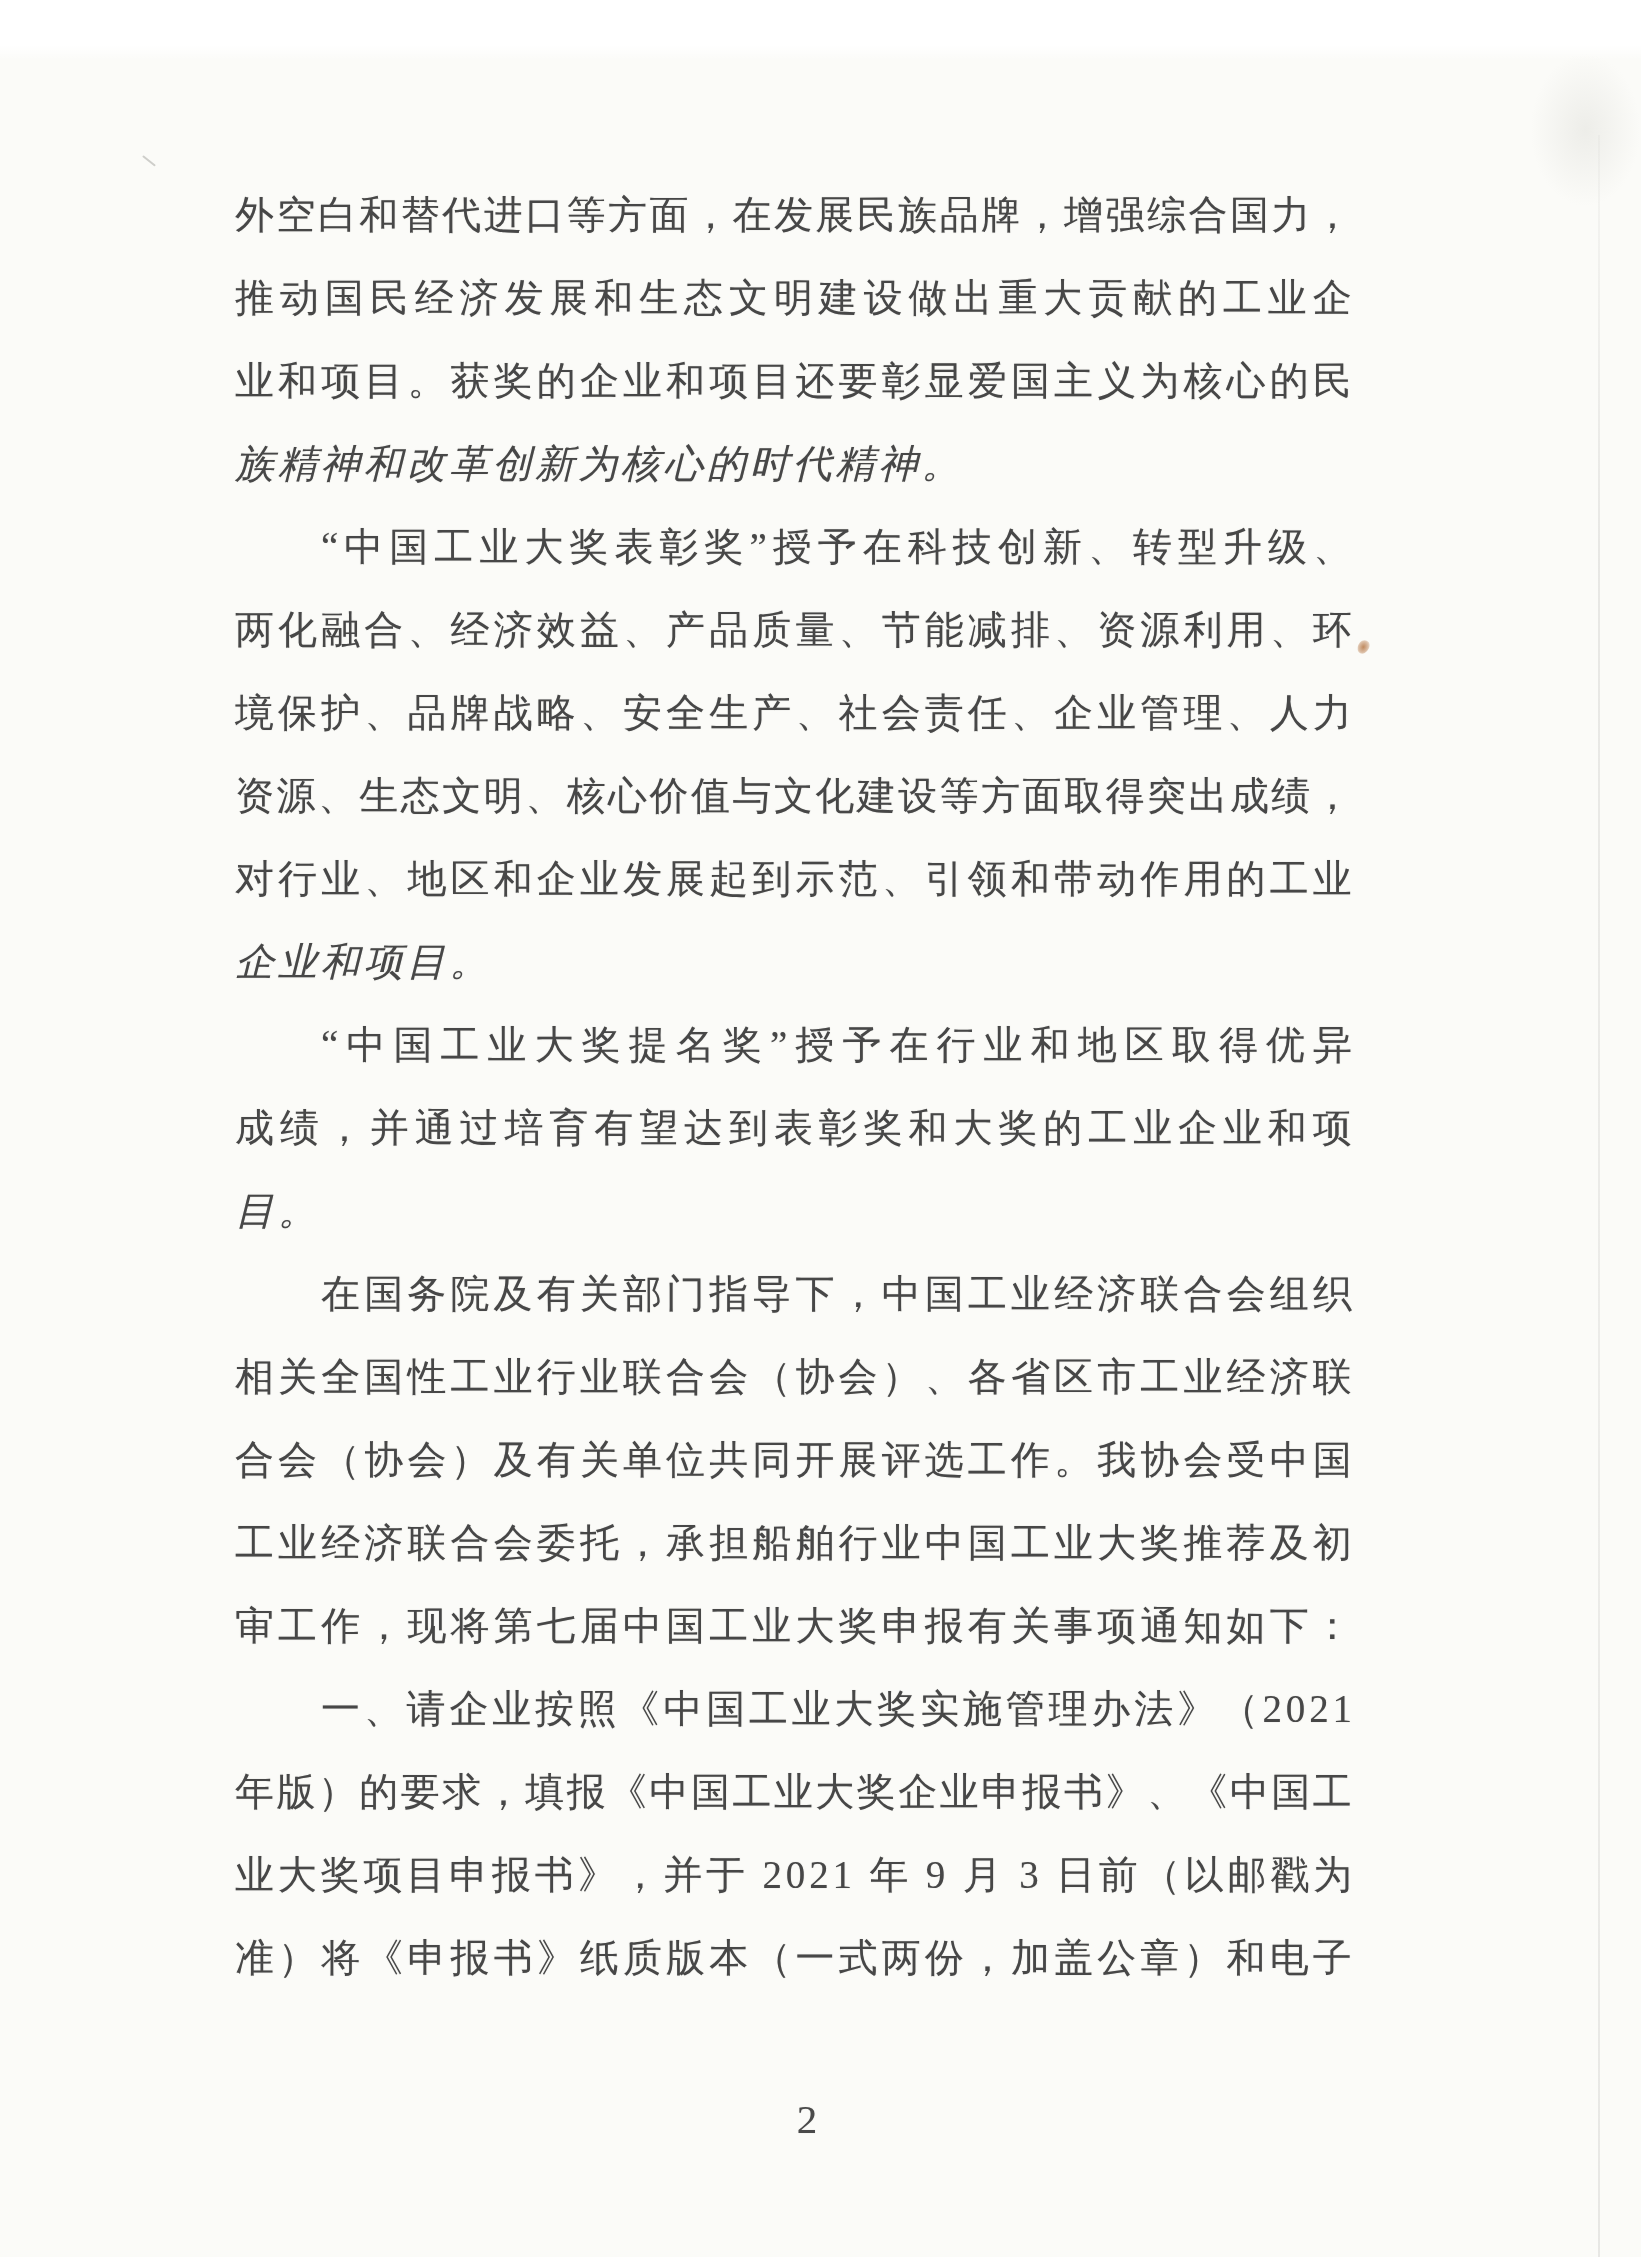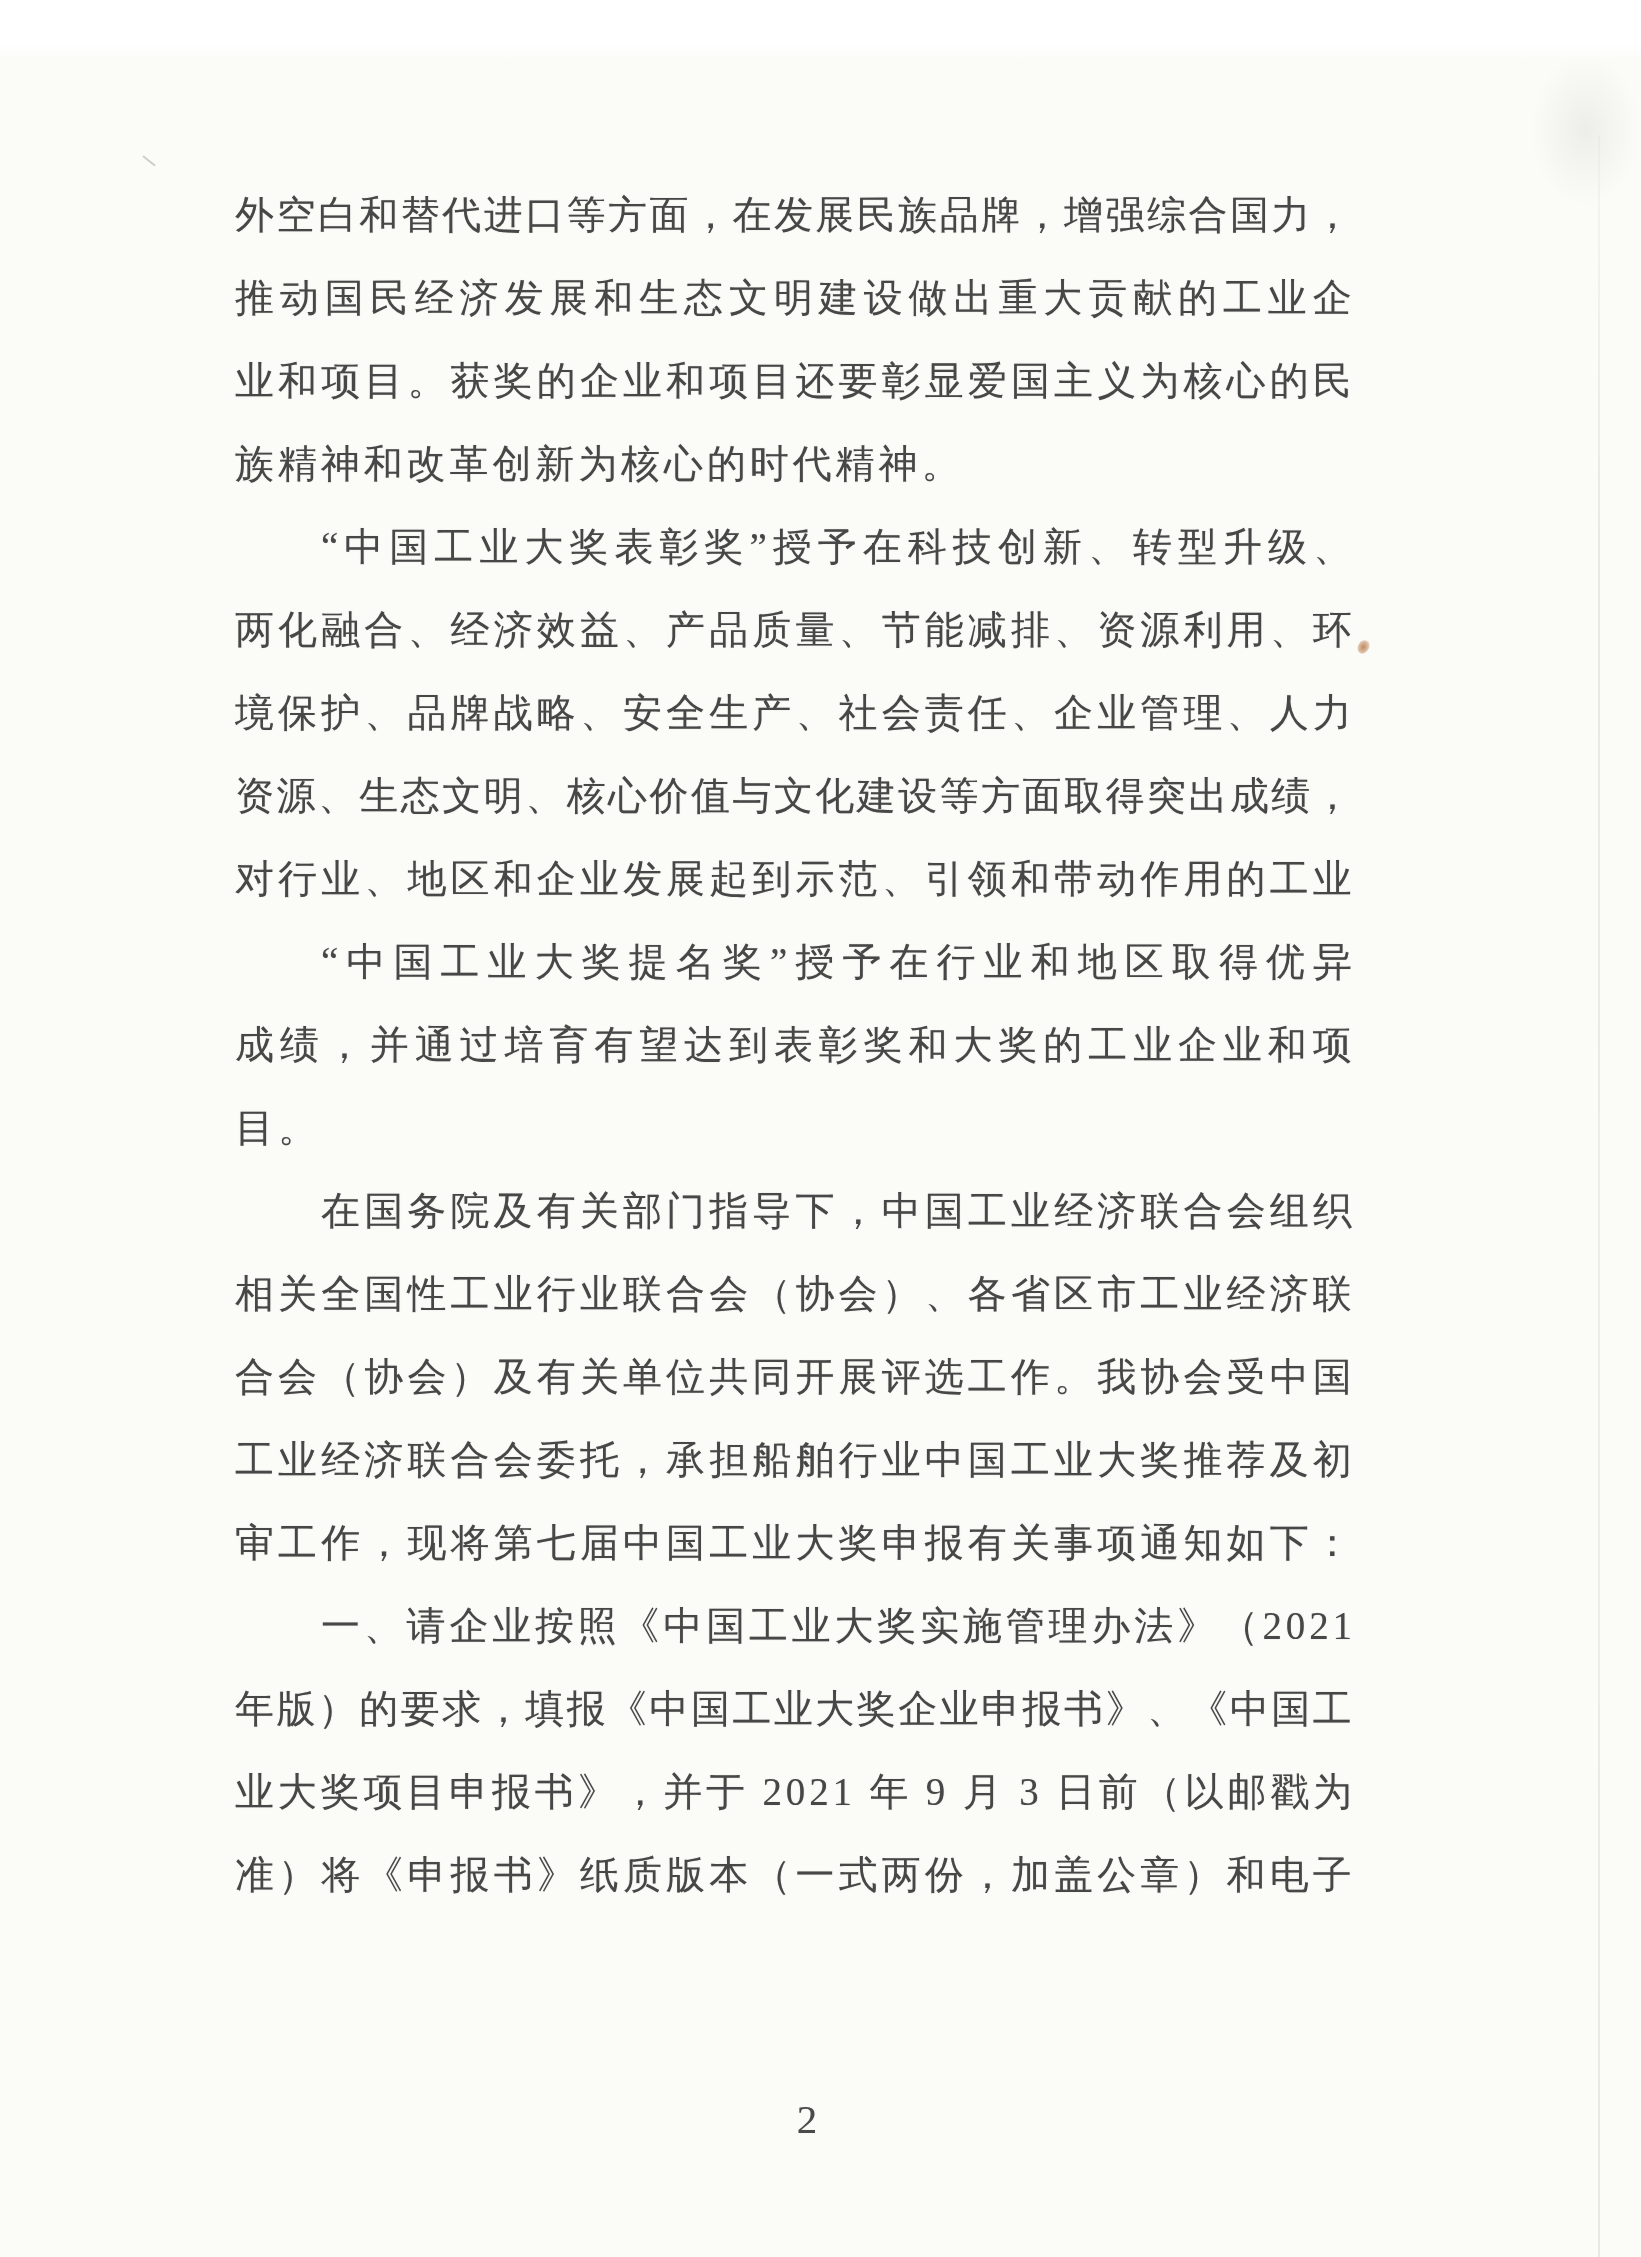--- a/index.html
+++ b/index.html
@@ -61,20 +61,21 @@
     justify-content: space-between;
     align-items: center;
   }
   .line.j span { white-space: pre; }
   
   .line.l {
     line-height: 83px;
     letter-spacing: 3.9px;
     text-align: left;
     white-space: nowrap;
+    font-style: italic;
   }
   
   .line.indent { padding-left: 86px; }
   .page-number {
     position: absolute;
     left: 0; top: 2095px;
     width: 1614px;
     text-align: center;
     font-size: 41px;
     color: #4a4a4a;
@@ -328,20 +329,21 @@
         <span>领</span>
         <span>和</span>
         <span>带</span>
         <span>动</span>
         <span>作</span>
         <span>用</span>
         <span>的</span>
         <span>工</span>
         <span>业</span>
       </div>
+    <div class="line l">企业和项目。</div>
     <div class="line j indent">
         <span>“</span>
         <span>中</span>
         <span>国</span>
         <span>工</span>
         <span>业</span>
         <span>大</span>
         <span>奖</span>
         <span>提</span>
         <span>名</span>

